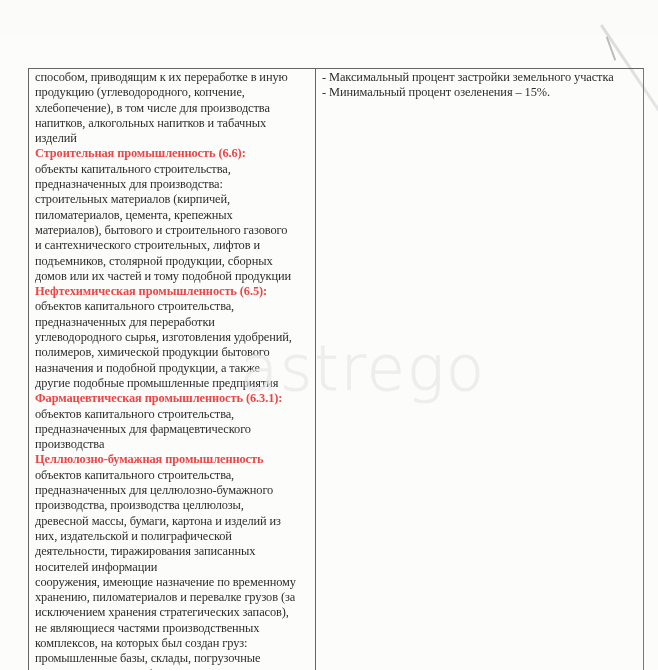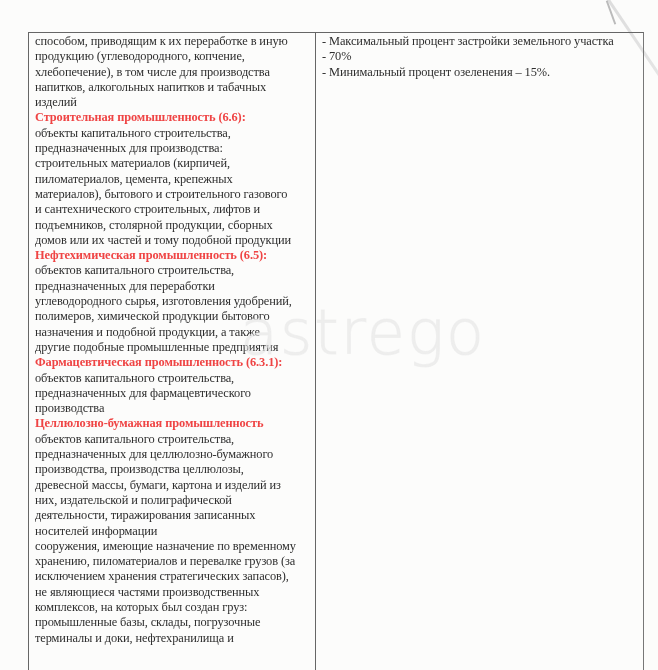--- a/index.html
+++ b/index.html
@@ -2,21 +2,21 @@
 <html><head>
 <meta charset="utf-8">
 <style>
   html, body { margin: 0; padding: 0; }
   body {
     width: 658px; height: 670px; overflow: hidden; position: relative;
     background: #fbfbfa;
     font-family: "Liberation Serif", "DejaVu Serif", serif;
     color: #2e2e2e;
   }
-  .page { position: absolute; inset: 0; background: #fcfcfb; }
+  .page { position: absolute; inset: 0; background: #fcfcfb; margin-top: 36px; }
   .table {
     position: absolute; left: 28px; top: 32px; width: 614px; height: 660px;
     border-left: 1.5px solid #666; border-top: 1.5px solid #666; border-right: 1.5px solid #777;
     display: flex;
   }
   .col-left {
     width: 287px; border-right: 1.5px solid #666;
     padding: 1px 0 0 6px; box-sizing: border-box;
   }
   .col-right { flex: 1; padding: 1px 0 0 6px; box-sizing: border-box; overflow: hidden; white-space: nowrap; }
@@ -83,19 +83,18 @@
         <div class="line">сооружения, имеющие назначение по временному</div>
         <div class="line">хранению, пиломатериалов и перевалке грузов (за</div>
         <div class="line">исключением хранения стратегических запасов),</div>
         <div class="line">не являющиеся частями производственных</div>
         <div class="line">комплексов, на которых был создан груз:</div>
         <div class="line">промышленные базы, склады, погрузочные</div>
         <div class="line">терминалы и доки, нефтехранилища и</div>
       </div>
     <div class="col-right" id="col-right">
       <div class="line">- Максимальный процент застройки земельного участка</div>
-      <div class="line">- 70%</div>
       <div class="line">- Минимальный процент озеленения – 15%.</div>
     </div>
   </div>
 
   <div class="watermark">astrego</div>
 </div>
 
 </body></html>

